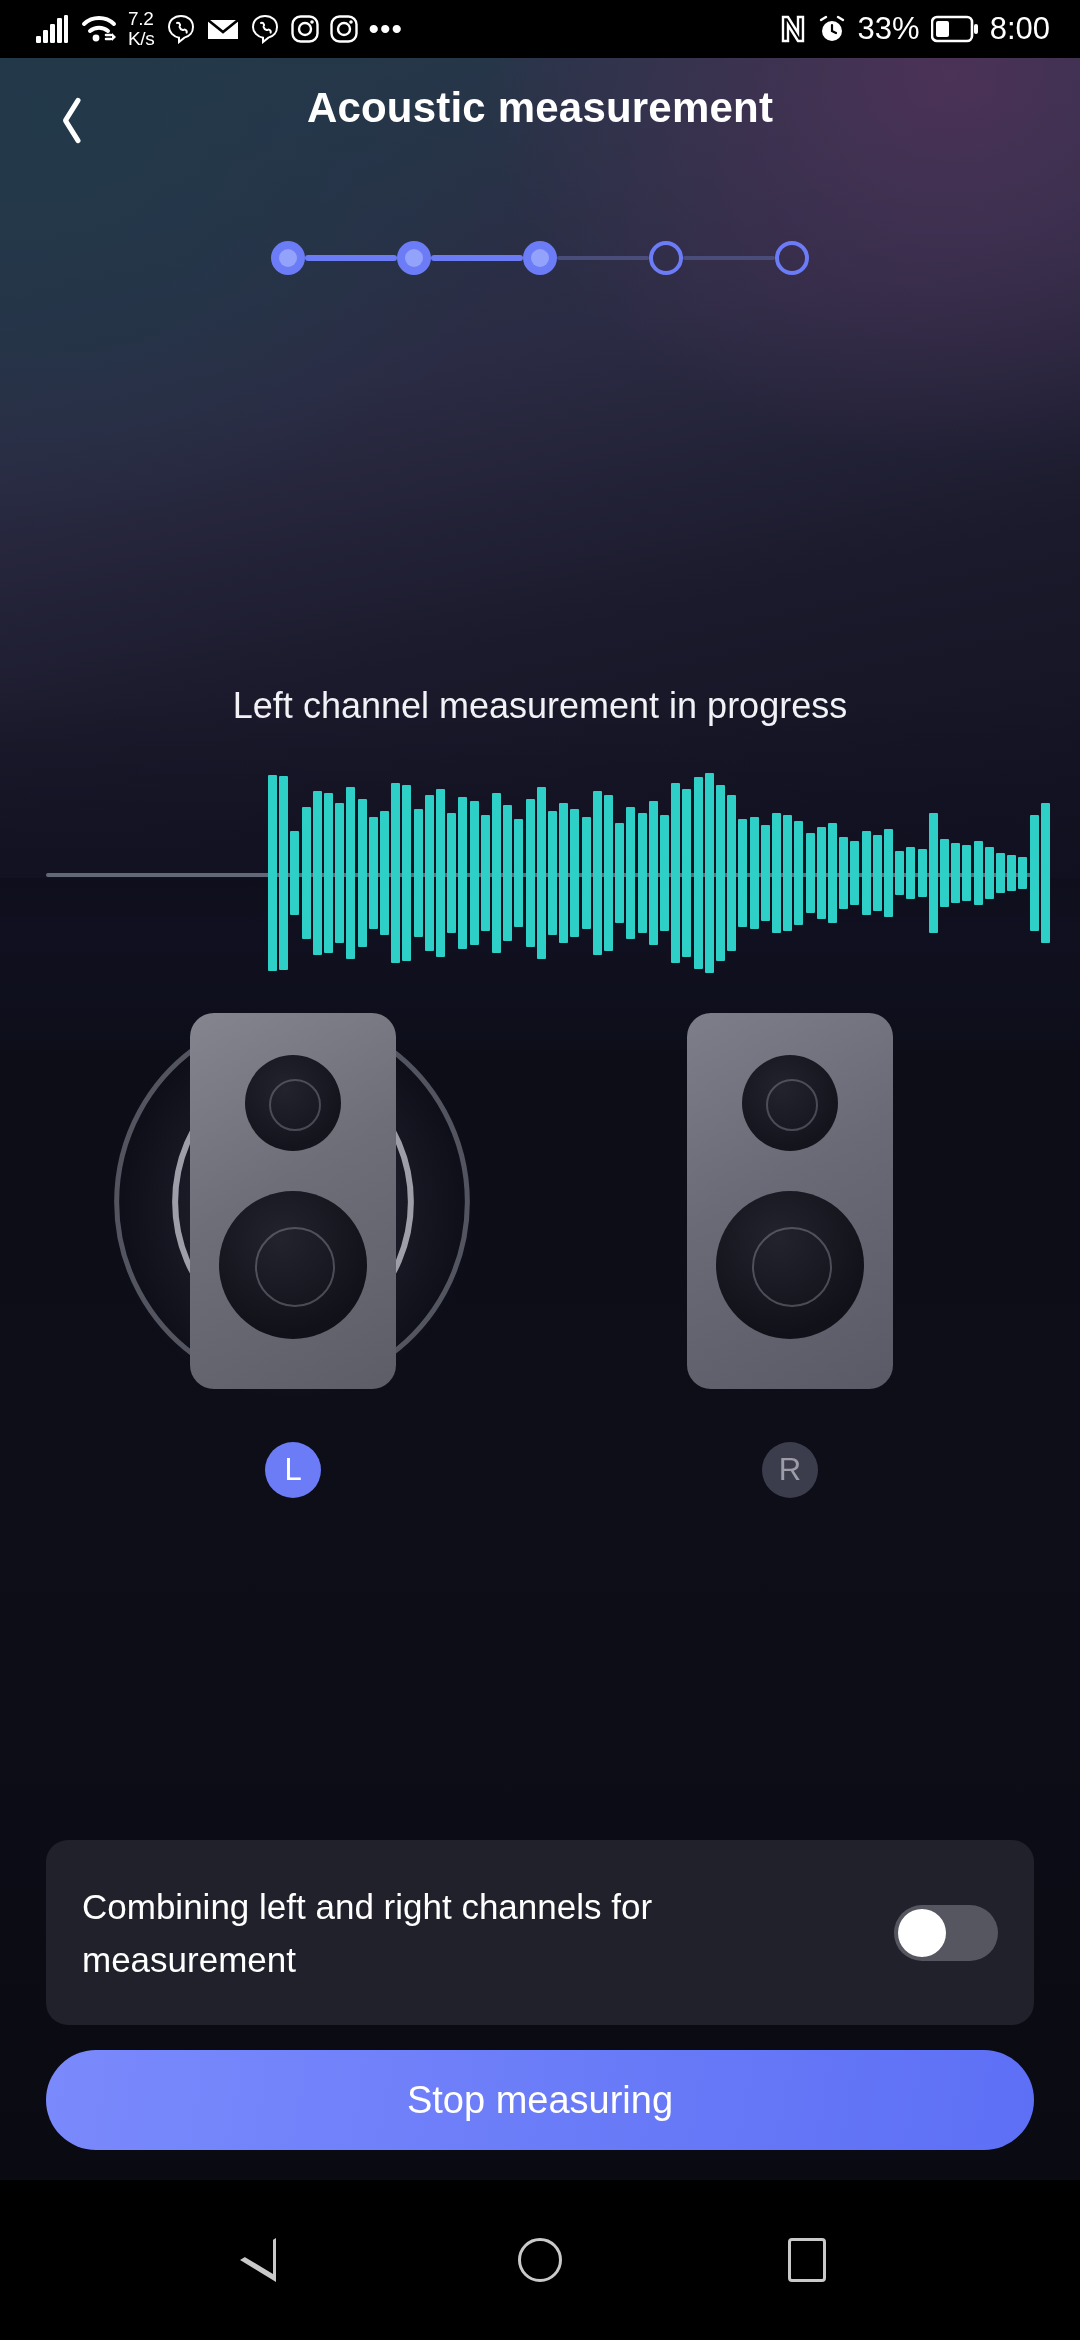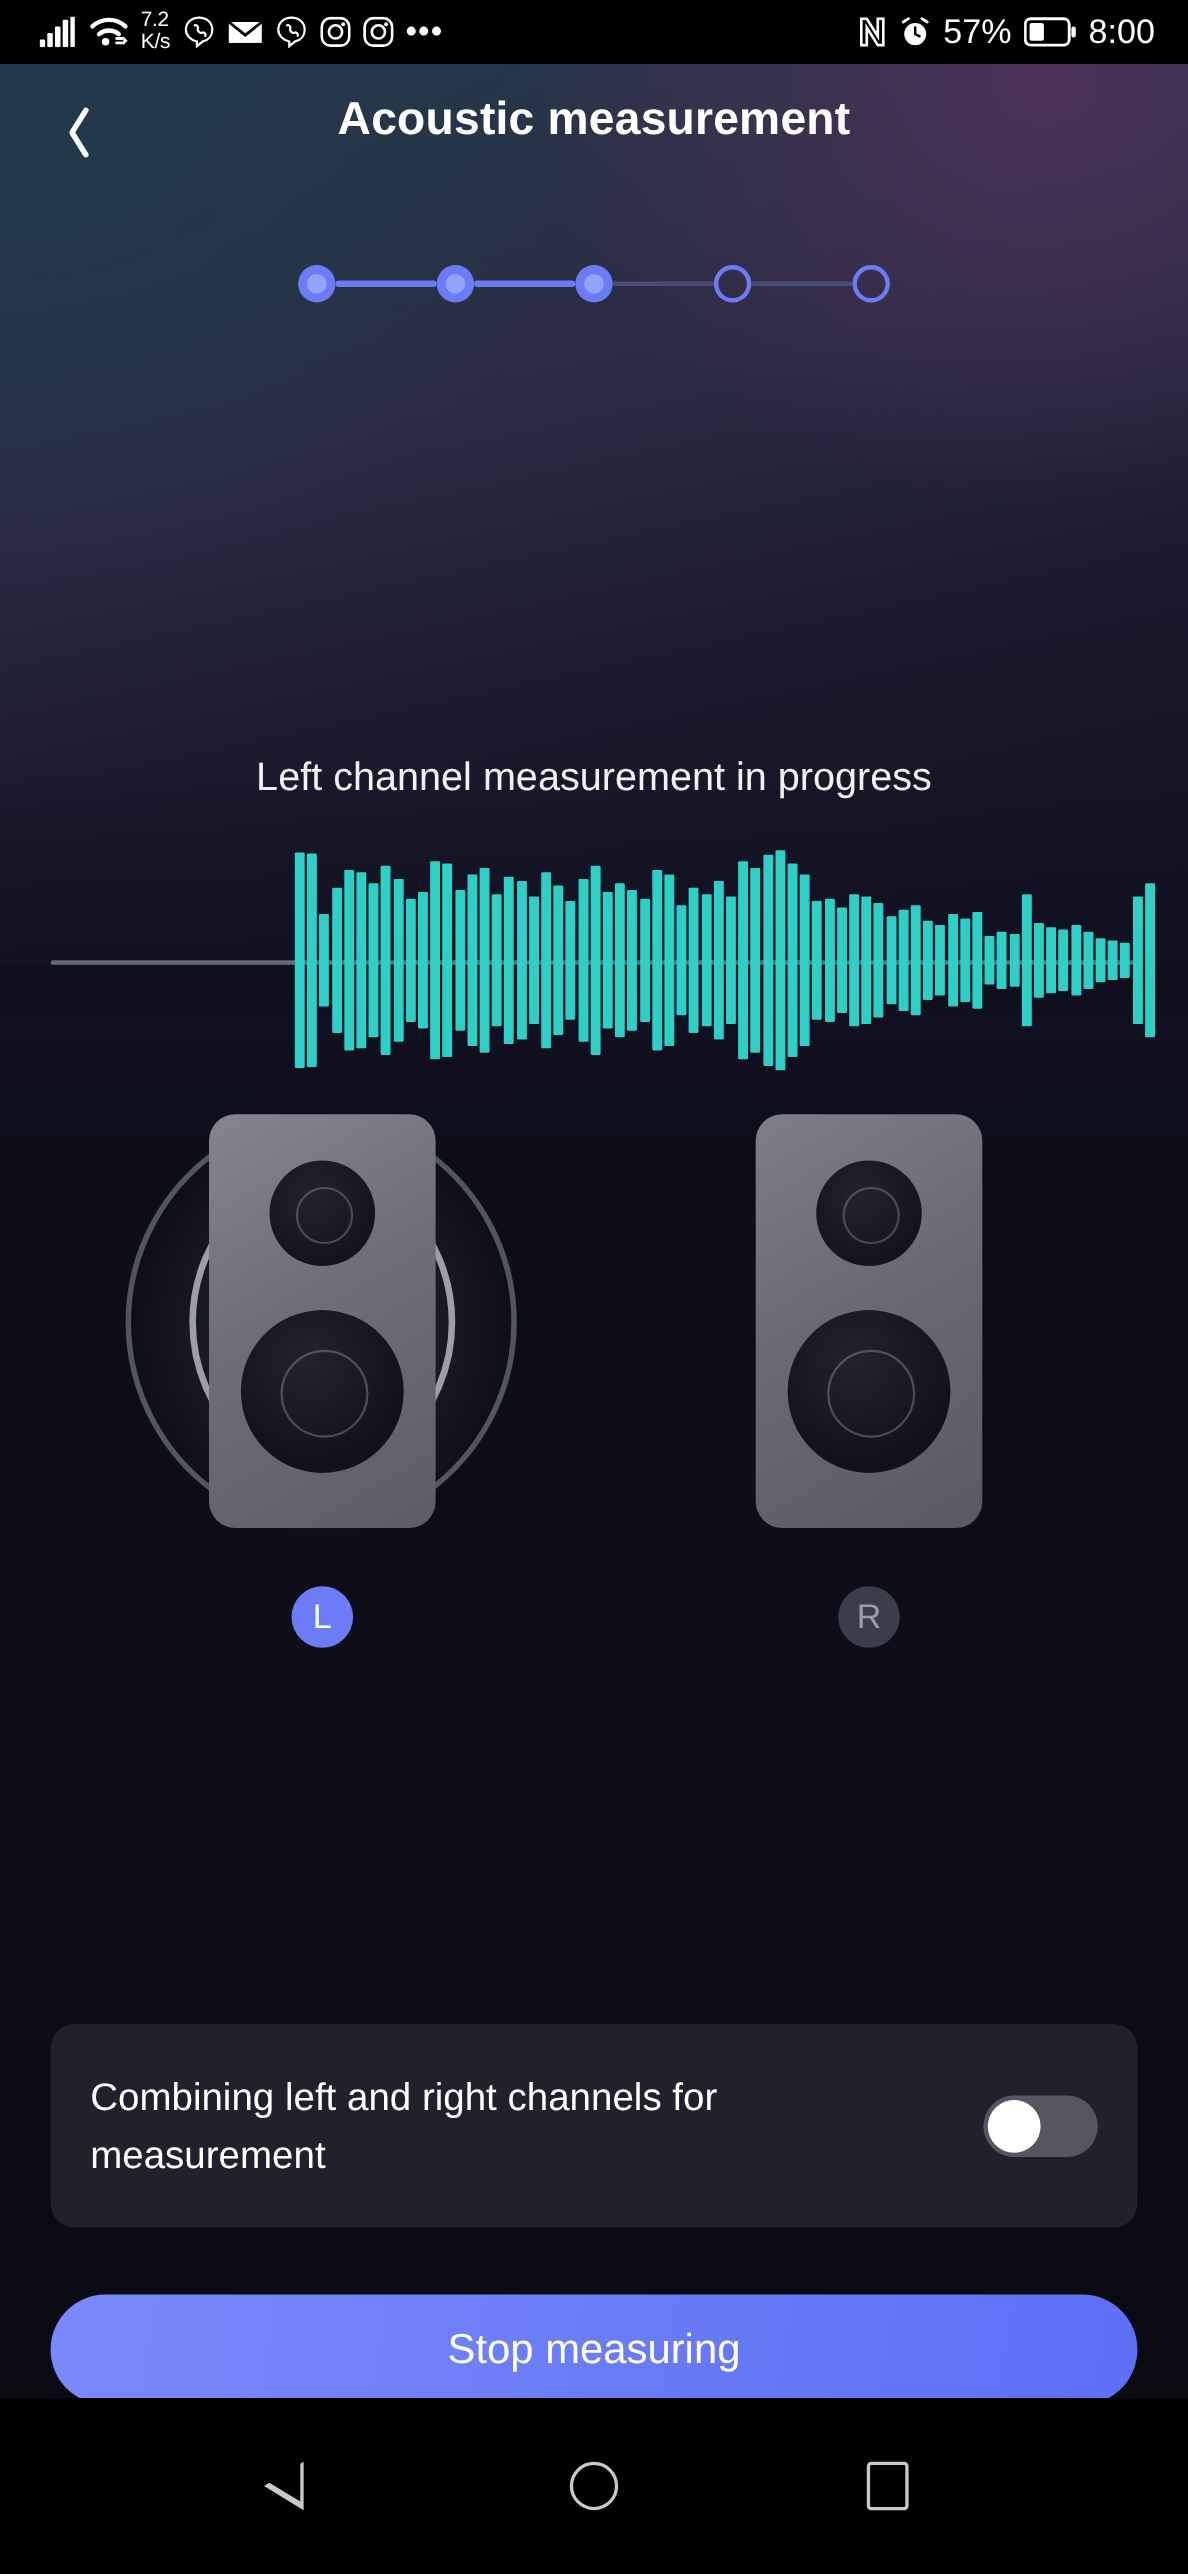--- a/index.html
+++ b/index.html
@@ -159,21 +159,21 @@
     position:absolute; left:4px; top:4px; width:48px; height:48px;
     border-radius:50%; background:#fff;
   }
 
   
   .cta{
     position:absolute; left:46px; top:2050px; width:988px; height:100px;
     border-radius:50px; z-index:25; cursor:pointer;
     background:linear-gradient(100deg,#7a8afc 0%, #6a7bf8 55%, #5d6ff5 100%);
     display:flex; align-items:center; justify-content:center;
-    color:#fff; font-size:38px; font-weight:400;margin-top:36px;
+    color:#fff; font-size:38px; font-weight:400;
   }
 
   
   .navbar{
     position:absolute; left:0; bottom:0; width:1080px; height:160px;
     background:#000; display:flex; align-items:center;
     justify-content:space-around; padding:0 140px; z-index:40;
   }
   .nav-btn{ width:110px; height:110px; display:flex; align-items:center; justify-content:center; cursor:pointer;}
   .nav-tri{
@@ -261,21 +261,21 @@
             <path d="M3 27V3h5l10 16V3h5v24h-5L8 11v16z" fill="none" stroke="#fff" stroke-width="2.4"></path>
           </svg>
       </span>
       <span class="sb-ico">
         <svg width="30" height="30" viewBox="0 0 30 30">
             <circle cx="15" cy="17" r="10" fill="#fff"></circle>
             <path d="M15 11v6l4 2" stroke="#000" stroke-width="2.2" fill="none" stroke-linecap="round"></path>
             <path d="M4 6 L9 3 M26 6 L21 3" stroke="#fff" stroke-width="2.4" stroke-linecap="round"></path>
           </svg>
       </span>
-      <span class="sb-pct">57%</span>
+      <span class="sb-pct">33%</span>
       <span class="sb-ico">
         <svg width="48" height="28" viewBox="0 0 48 28">
             <rect x="1" y="2" width="40" height="24" rx="5" fill="none" stroke="#fff" stroke-width="2.6"></rect>
             <rect x="5" y="6" width="13" height="16" rx="2" fill="#fff"></rect>
             <rect x="43" y="9" width="4" height="10" rx="2" fill="#fff"></rect>
           </svg>
       </span>
       <span class="sb-time">8:00</span>
     </div>
   </div>

